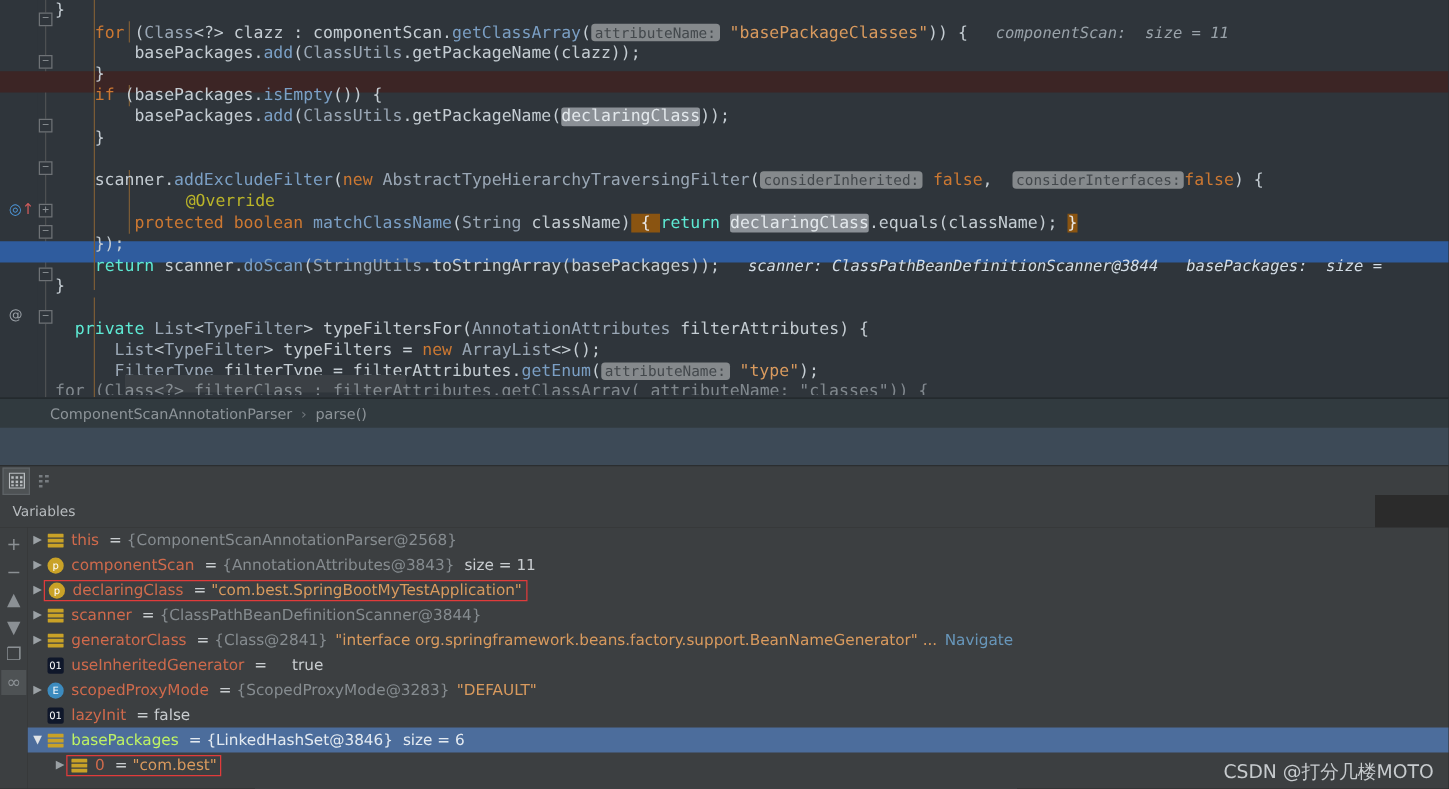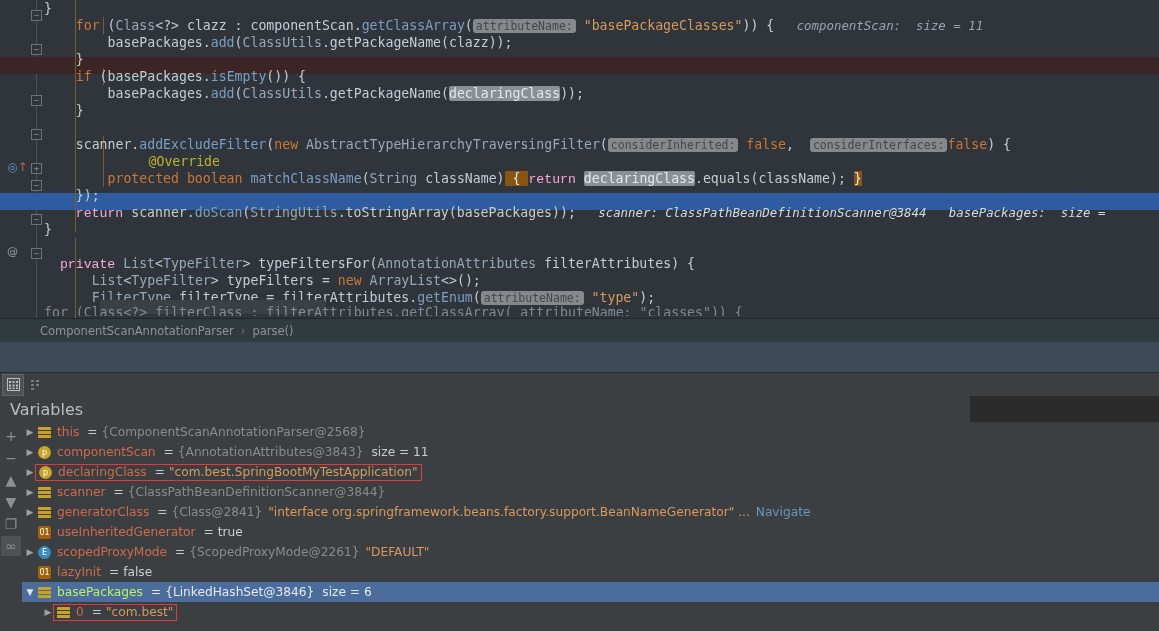--- a/index.html
+++ b/index.html
@@ -60,21 +60,21 @@
   
   .hl-bp-row {
     position: absolute; left: 0; right: 0; height: 17px; background: #3c2525;
   }
   .hl-exec-row {
     position: absolute; left: 0; right: 0; height: 17px; background: #2f5c9e;
   }
 
   
   .kw   { color: #cc7832; }
-  .kw2  { color: #f9a8d4; font-family: Liberation Mono, monospace; }
+  .kw2  { color: #5eead4; }
   .typ  { color: #9aa7b5; }
   .mtd  { color: #7b9fc4; }
   .str  { color: #d99a5e; }
   .pln  { color: #c5cdd3; }
   .anno { color: #bbb529; margin-left: 41px; }
   .hint {
     background: #85898c; color: #43484c; border-radius: 3px;
     padding: 0 3px; font-size: 11.5px;
   }
   .inlay {
@@ -111,23 +111,23 @@
     background: #3c3f41; border-top: 1px solid #2b2e30;
     display: flex; align-items: center;
   }
   .tb-btn {
     width: 22px; height: 22px; margin-left: 2px;
     display: flex; align-items: center; justify-content: center;
   }
   .tb-btn.active { background: #4e5254; border: 1px solid #5e6366; }
 
   .variables-header {
-    position: absolute; top: 396px; left: 0; width: 970px; height: 26px;
+    position: absolute; top: 396px; left: 0; width: 1100px; height: 26px;
     background: #3c3f41; color: #b9bdc0;
-    font-family: "DejaVu Sans", sans-serif; font-size: 16px;
+    font-family: "DejaVu Sans", sans-serif; font-size: 11px;
     display: flex; align-items: center; padding-left: 10px;
   }
 
   .side-rail {
     position: absolute; top: 422px; left: 0; width: 22px; height: 209px;
     background: #3c3f41; display: flex; flex-direction: column;
     align-items: center; padding-top: 4px;
   }
   .rail-btn {
     width: 20px; height: 20px; margin-bottom: 2px;
@@ -157,21 +157,21 @@
     line-height: 13px; font-family: "DejaVu Sans", sans-serif;
   }
   .vicon.obj {
     background: transparent;
     background-image: linear-gradient(#c9a227 0 0), linear-gradient(#c9a227 0 0), linear-gradient(#c9a227 0 0);
     background-size: 13px 3px, 13px 3px, 13px 3px;
     background-position: 0 1px, 0 5px, 0 9px;
     background-repeat: no-repeat;
   }
   .vicon.param { background: #c9a227; border-radius: 50%; }
-  .vicon.prim  { background: #a16207; }
+  .vicon.prim  { background: #0f172a; }
   .vicon.enum  { background: #3c8bbf; border-radius: 50%; }
   .vname { color: #cf6a4c; margin-right: 4px; }
   .veq { color: #c9cdd0; margin: 0 4px; }
   .vtype { color: #868c90; }
   .vstr { color: #d99a5e; }
   .vbool { color: #c9cdd0; }
   .vsize { color: #c9cdd0; margin-left: 8px; }
   .vrow.sel .vtype, .vrow.sel .veq, .vrow.sel .vsize { color: #e3eaf1; }
   .vrow.sel .vname { color: #bef264; }
   .navlink { color: #6897bb; margin-left: 6px; }
@@ -326,30 +326,30 @@
           <span class="vstr" style="margin-left: 6px;">"interface org.springframework.beans.factory.support.BeanNameGenerator" ...</span>
         </span>
         <span class="navlink">Navigate</span>
       </div>
       <div class="vrow">
         <span class="arrow"></span>
         <span style="display: inline-flex; align-items: center;">
           <span class="vicon prim">01</span>
           <span class="vname">useInheritedGenerator</span>
           <span class="veq">=</span>
-          <span class="vbool" style="margin-left: 0px; text-align: right;">true</span>
+          <span class="vbool" style="margin-left: 16px; text-align: right;">true</span>
         </span>
       </div>
       <div class="vrow">
         <span class="arrow">▶</span>
         <span style="display: inline-flex; align-items: center;">
           <span class="vicon enum">E</span>
           <span class="vname">scopedProxyMode</span>
           <span class="veq">=</span>
-          <span class="vtype">{ScopedProxyMode@2261}</span>
+          <span class="vtype">{ScopedProxyMode@3283}</span>
           <span class="vstr" style="margin-left: 6px;">"DEFAULT"</span>
         </span>
       </div>
       <div class="vrow">
         <span class="arrow"></span>
         <span style="display: inline-flex; align-items: center;">
           <span class="vicon prim">01</span>
           <span class="vname">lazyInit</span>
           <span class="veq">=</span>
           <span class="vbool" style="margin-left: 0px;">false</span>
@@ -369,13 +369,14 @@
         <span class="arrow">▶</span>
         <span class="redbox" style="display: inline-flex; align-items: center;">
           <span class="vicon obj"></span>
           <span class="vname">0</span>
           <span class="veq">=</span>
           <span class="vstr" style="margin-left: 0px;">"com.best"</span>
         </span>
       </div>
     </div>
 
+  <div class="watermark">CSDN @打分几楼MOTO</div>
 </div>
 
 </body></html>

